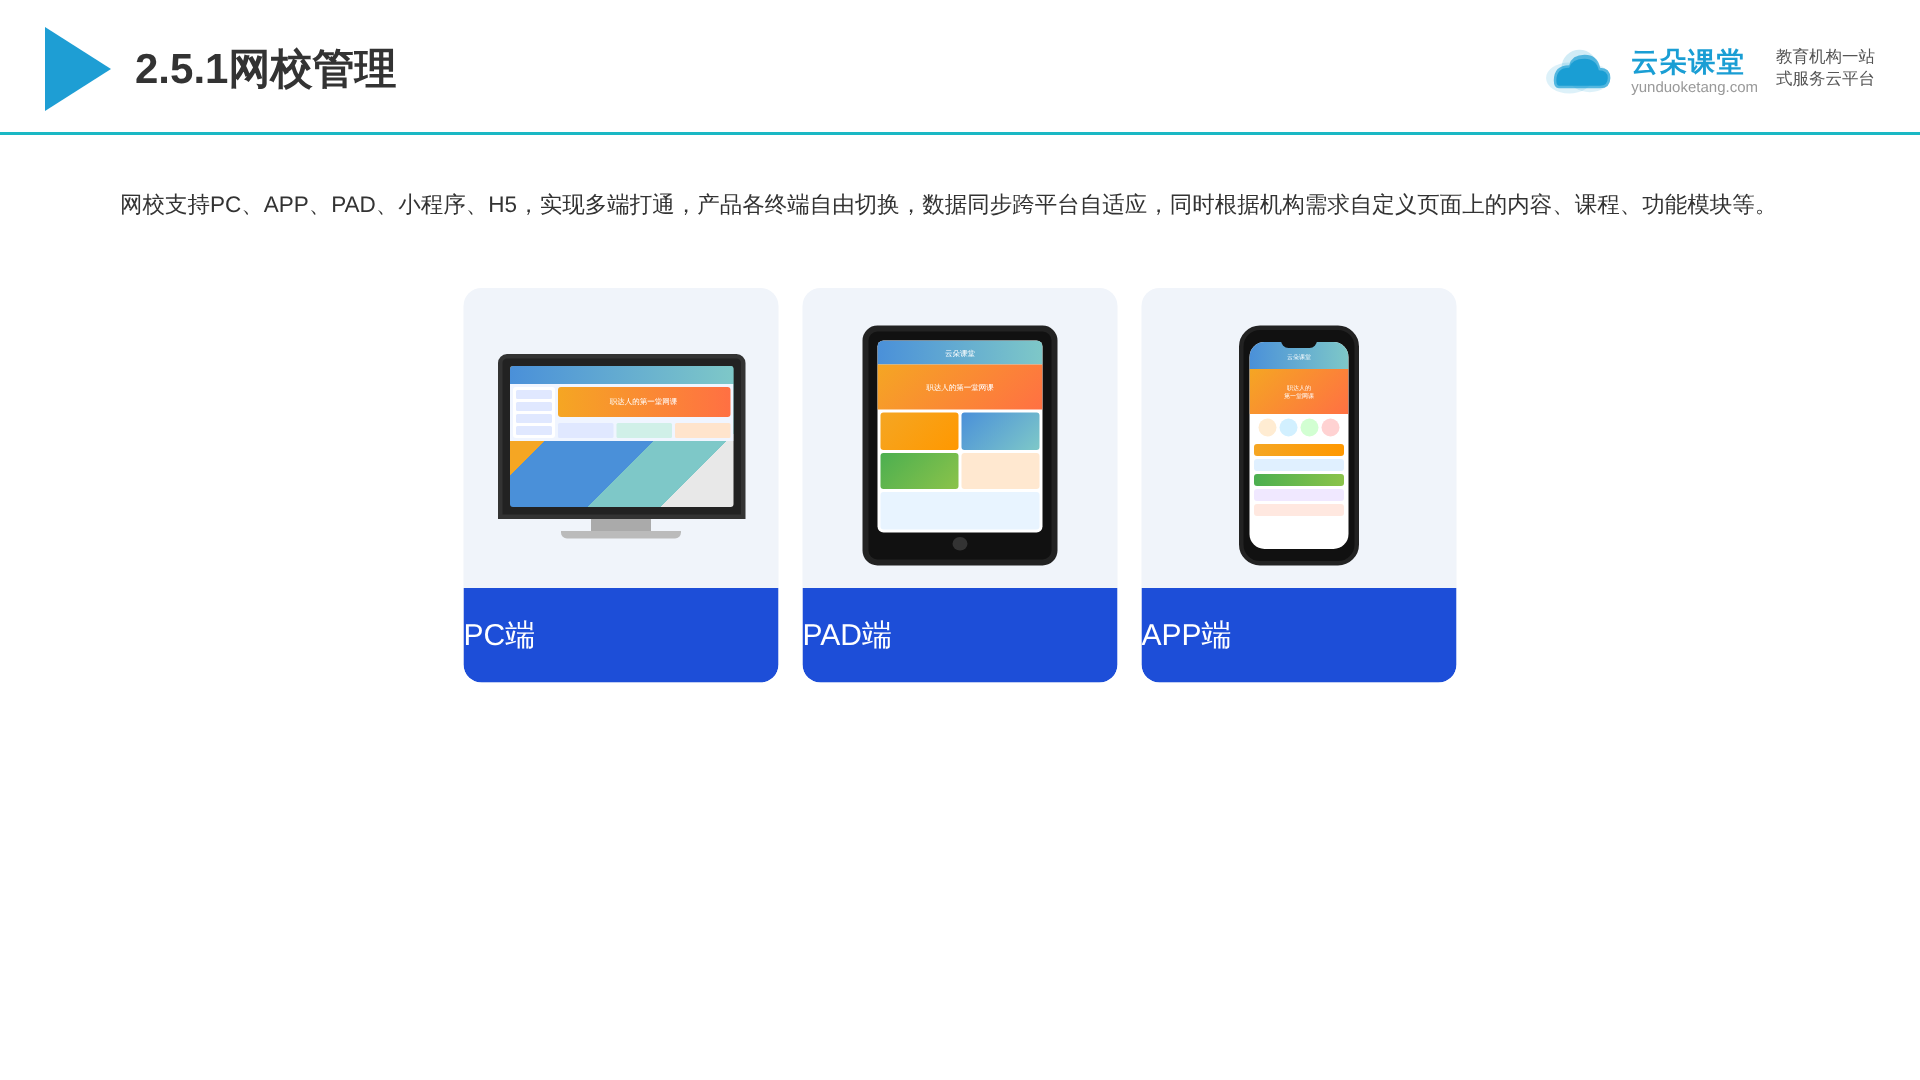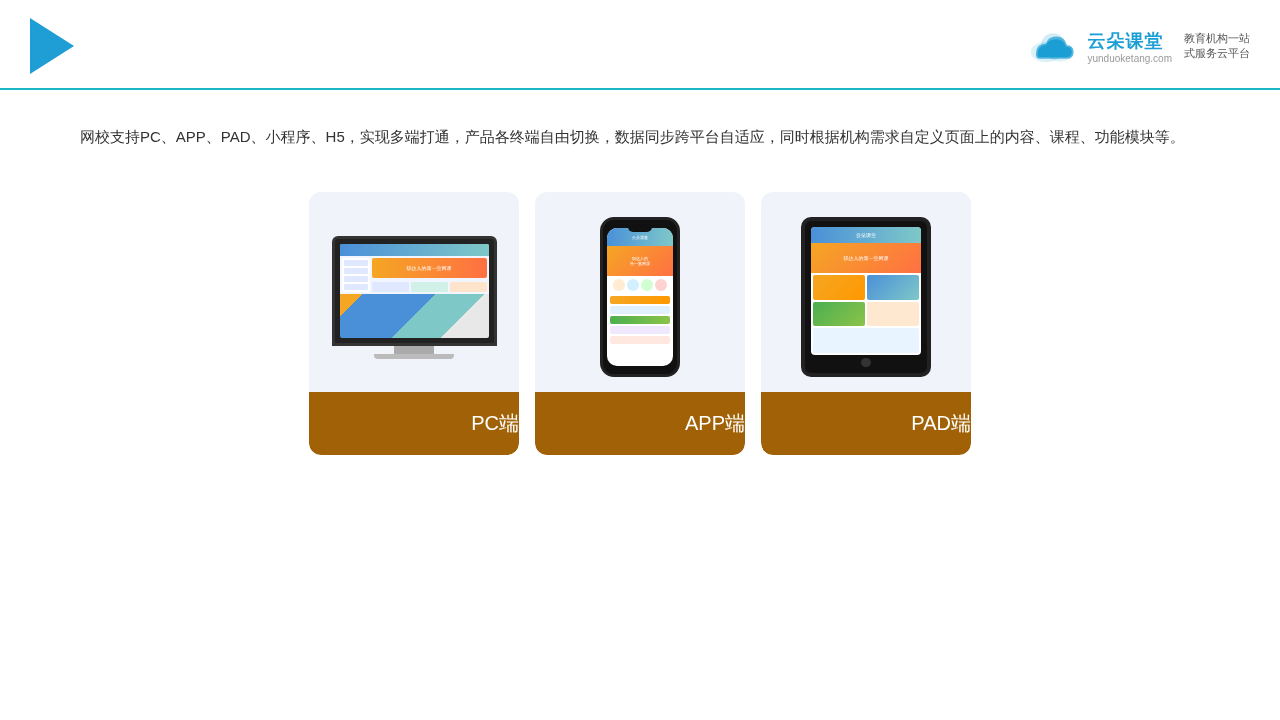--- a/index.html
+++ b/index.html
@@ -100,24 +100,24 @@
       width: 100%;
       height: 200px;
       display: flex;
       align-items: center;
       justify-content: center;
       padding: 20px 10px 10px 10px;
     }
 
     .card-label {
       width: 100%;
-      background: #a16207;
+      background: #1d4ed8;
       color: white;
       font-size: 20px;
-      text-align: right;
+      text-align: left;
       padding: 18px 0;
       font-weight: 500;
       border-radius: 0 0 12px 12px;
     }
 
     
     .pc-mockup {
       display: flex;
       flex-direction: column;
       align-items: center;
@@ -333,20 +333,21 @@
       border-radius: 50%;
       margin: 3px auto 0 auto;
     }
   </style>
 </head>
 <body>
 
 <div class="header">
   <div class="header-left">
     <div class="logo-triangle"></div>
+    <h1 class="page-title">2.5.1网校管理</h1>
   </div>
   <div class="brand-logo">
     <svg class="brand-icon" viewBox="0 0 60 42" fill="none" xmlns="http://www.w3.org/2000/svg">
       <ellipse cx="22" cy="28" rx="18" ry="12" fill="#1a9ed4" opacity="0.15"></ellipse>
       <ellipse cx="38" cy="28" rx="16" ry="11" fill="#1a9ed4" opacity="0.15"></ellipse>
       <ellipse cx="30" cy="20" rx="14" ry="14" fill="#1a9ed4" opacity="0.2"></ellipse>
       <path d="M10 30 Q10 18 22 18 Q24 10 34 10 Q44 10 46 20 Q54 20 54 28 Q54 36 46 36 L14 36 Q10 36 10 30Z" fill="#1a9ed4" opacity="0.7"></path>
       <path d="M12 30 Q12 20 22 20 Q24 13 34 13 Q43 13 45 22 Q52 22 52 28 Q52 34 46 34 L14 34 Q12 34 12 30Z" fill="#1a9ed4"></path>
     </svg>
     <div class="brand-text-group">
@@ -395,20 +396,40 @@
         </div>
         <div class="pc-stand"></div>
         <div class="pc-base"></div>
       </div>
     </div>
     <div class="card-label">PC端</div>
   </div>
 
   <div class="card">
     <div class="card-image-area">
+      <div class="tablet-mockup">
+        <div class="tablet-screen">
+          <div class="tablet-top" style="display:flex;align-items:center;justify-content:center;font-size:5px;color:white;">云朵课堂</div>
+          <div class="tablet-banner" style="display:flex;align-items:center;justify-content:center;font-size:5px;color:white;">职达人的第一堂网课</div>
+          <div class="tablet-content">
+            <div class="tablet-cell orange"></div>
+            <div class="tablet-cell blue"></div>
+            <div class="tablet-cell green"></div>
+            <div class="tablet-cell" style="background:#ffe8d0;"></div>
+            <div class="tablet-cell" style="background:#e8f4ff;grid-column:1/-1;"></div>
+          </div>
+        </div>
+        <div class="tablet-home"></div>
+      </div>
+    </div>
+    <div class="card-label">PAD端</div>
+  </div>
+
+  <div class="card">
+    <div class="card-image-area">
       <div class="phone-mockup">
         <div class="phone-notch"></div>
         <div class="phone-screen">
           <div class="phone-top-bar" style="font-size:4px;color:white;">云朵课堂</div>
           <div class="phone-banner">
             <div class="phone-banner-text">职达人的<br>第一堂网课</div>
           </div>
           <div class="phone-icons-row">
             <div class="phone-icon-mini" style="background:#ffecd2;"></div>
             <div class="phone-icon-mini" style="background:#d2f0ff;"></div>
@@ -421,35 +442,15 @@
             <div class="phone-card-row green"></div>
             <div class="phone-card-row" style="background:#f0e8ff;"></div>
             <div class="phone-card-row" style="background:#ffe8e0;"></div>
           </div>
         </div>
       </div>
     </div>
     <div class="card-label">APP端</div>
   </div>
 
-  <div class="card">
-    <div class="card-image-area">
-      <div class="tablet-mockup">
-        <div class="tablet-screen">
-          <div class="tablet-top" style="display:flex;align-items:center;justify-content:center;font-size:5px;color:white;">云朵课堂</div>
-          <div class="tablet-banner" style="display:flex;align-items:center;justify-content:center;font-size:5px;color:white;">职达人的第一堂网课</div>
-          <div class="tablet-content">
-            <div class="tablet-cell orange"></div>
-            <div class="tablet-cell blue"></div>
-            <div class="tablet-cell green"></div>
-            <div class="tablet-cell" style="background:#ffe8d0;"></div>
-            <div class="tablet-cell" style="background:#e8f4ff;grid-column:1/-1;"></div>
-          </div>
-        </div>
-        <div class="tablet-home"></div>
-      </div>
-    </div>
-    <div class="card-label">PAD端</div>
-  </div>
-
 
 
 </div>
 
 </body></html>

